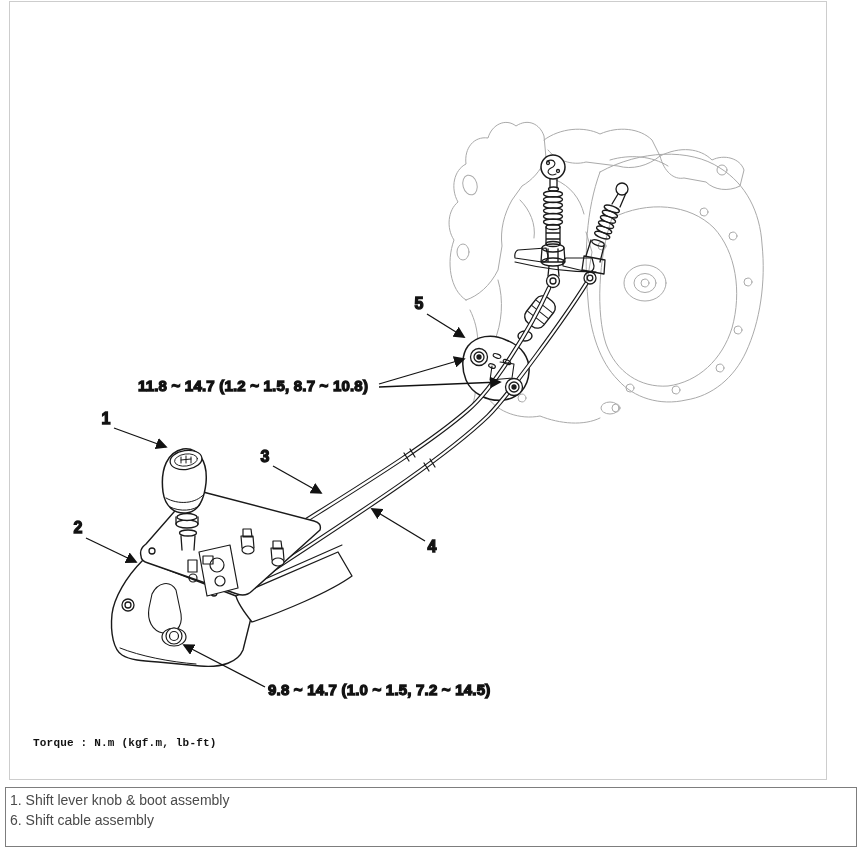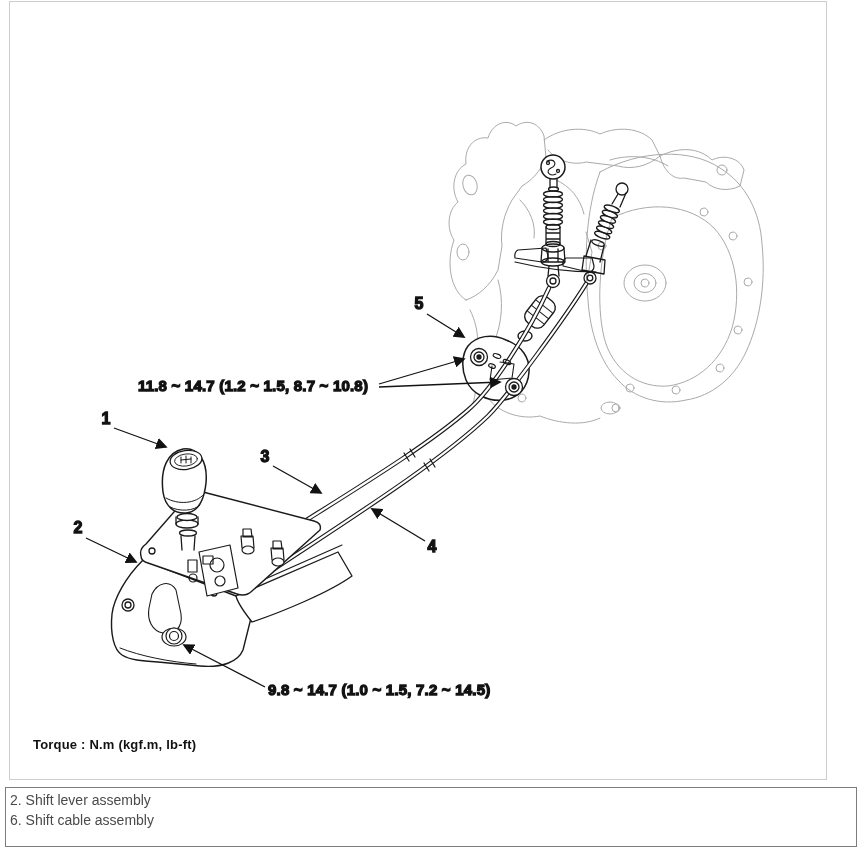--- a/index.html
+++ b/index.html
@@ -1,22 +1,22 @@
 <!DOCTYPE html>
 <html><head>
 <meta charset="utf-8">
 <style>
   html,body{margin:0;padding:0;background:#fff;}
   body{width:868px;height:858px;position:relative;overflow:hidden;
        font-family:"Liberation Sans", sans-serif;}
   .frame{position:absolute;left:9px;top:1px;width:818px;height:779px;
          border:1px solid #cdcdcd;box-sizing:border-box;}
   svg.diagram{position:absolute;left:0;top:0;}
-  .torque-note{position:absolute;left:33px;top:737px;font-size:13px;
-               font-weight:bold;color:#121212;letter-spacing:.2px;}
+  .torque-note{position:absolute;left:33px;top:737px;font-size:11px;
+               font-weight:bold;color:#121212;letter-spacing:.2px;font-family:Liberation Mono, monospace;}
   .legend-table{position:absolute;left:5px;top:787px;width:852px;height:60px;
                 border:1px solid #7d7d7d;box-sizing:border-box;display:flex;
                 background:#fff;}
   .legend-cell{padding:2px 0 0 4px;font-size:14px;line-height:20px;
                color:#4a4a4a;box-sizing:border-box;}
   .legend-cell.left{width:430px;}
   .legend-cell.right{flex:1;border-left:1px solid #7d7d7d;}
   text{font-family:"Liberation Sans", sans-serif;fill:#121212;}
   .callout-num{font-size:16px;font-weight:bold;}
   .torque-val{font-size:15px;font-weight:bold;letter-spacing:.2px;}
@@ -247,16 +247,16 @@
       <text class="torque-val" x="268" y="695">9.8 ~ 14.7 (1.0 ~ 1.5, 7.2 ~ 14.5)</text>
       <path d="M265,687 L184,645" marker-end="url(#ah)"></path>
     </g>
   </g>
 </svg>
 
 <div class="torque-note">Torque : N.m (kgf.m, lb-ft)</div>
 
 <div class="legend-table">
   <div class="legend-cell left">
-    <div>2. Shift lever assembly</div>
+    <div>1. Shift lever knob &amp; boot assembly</div>
     <div>6. Shift cable assembly</div>
   </div>
 </div>
 
 </body></html>

